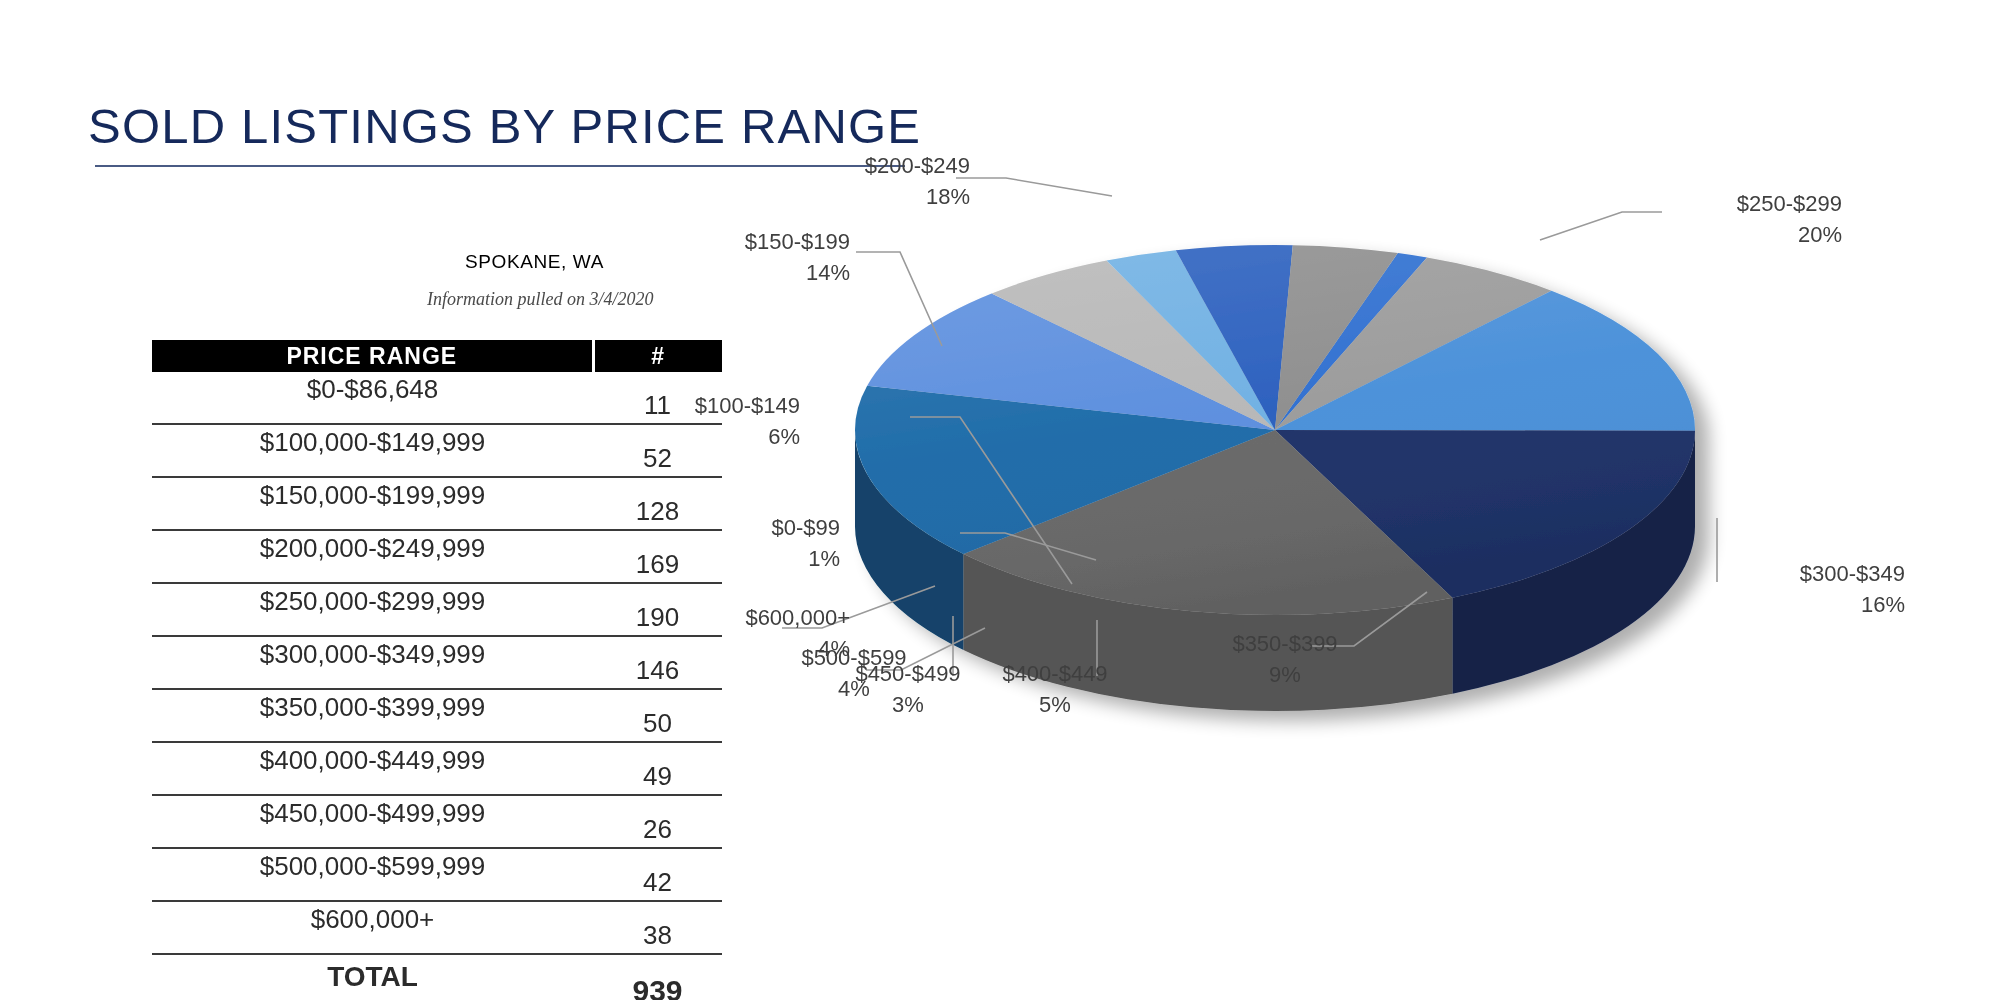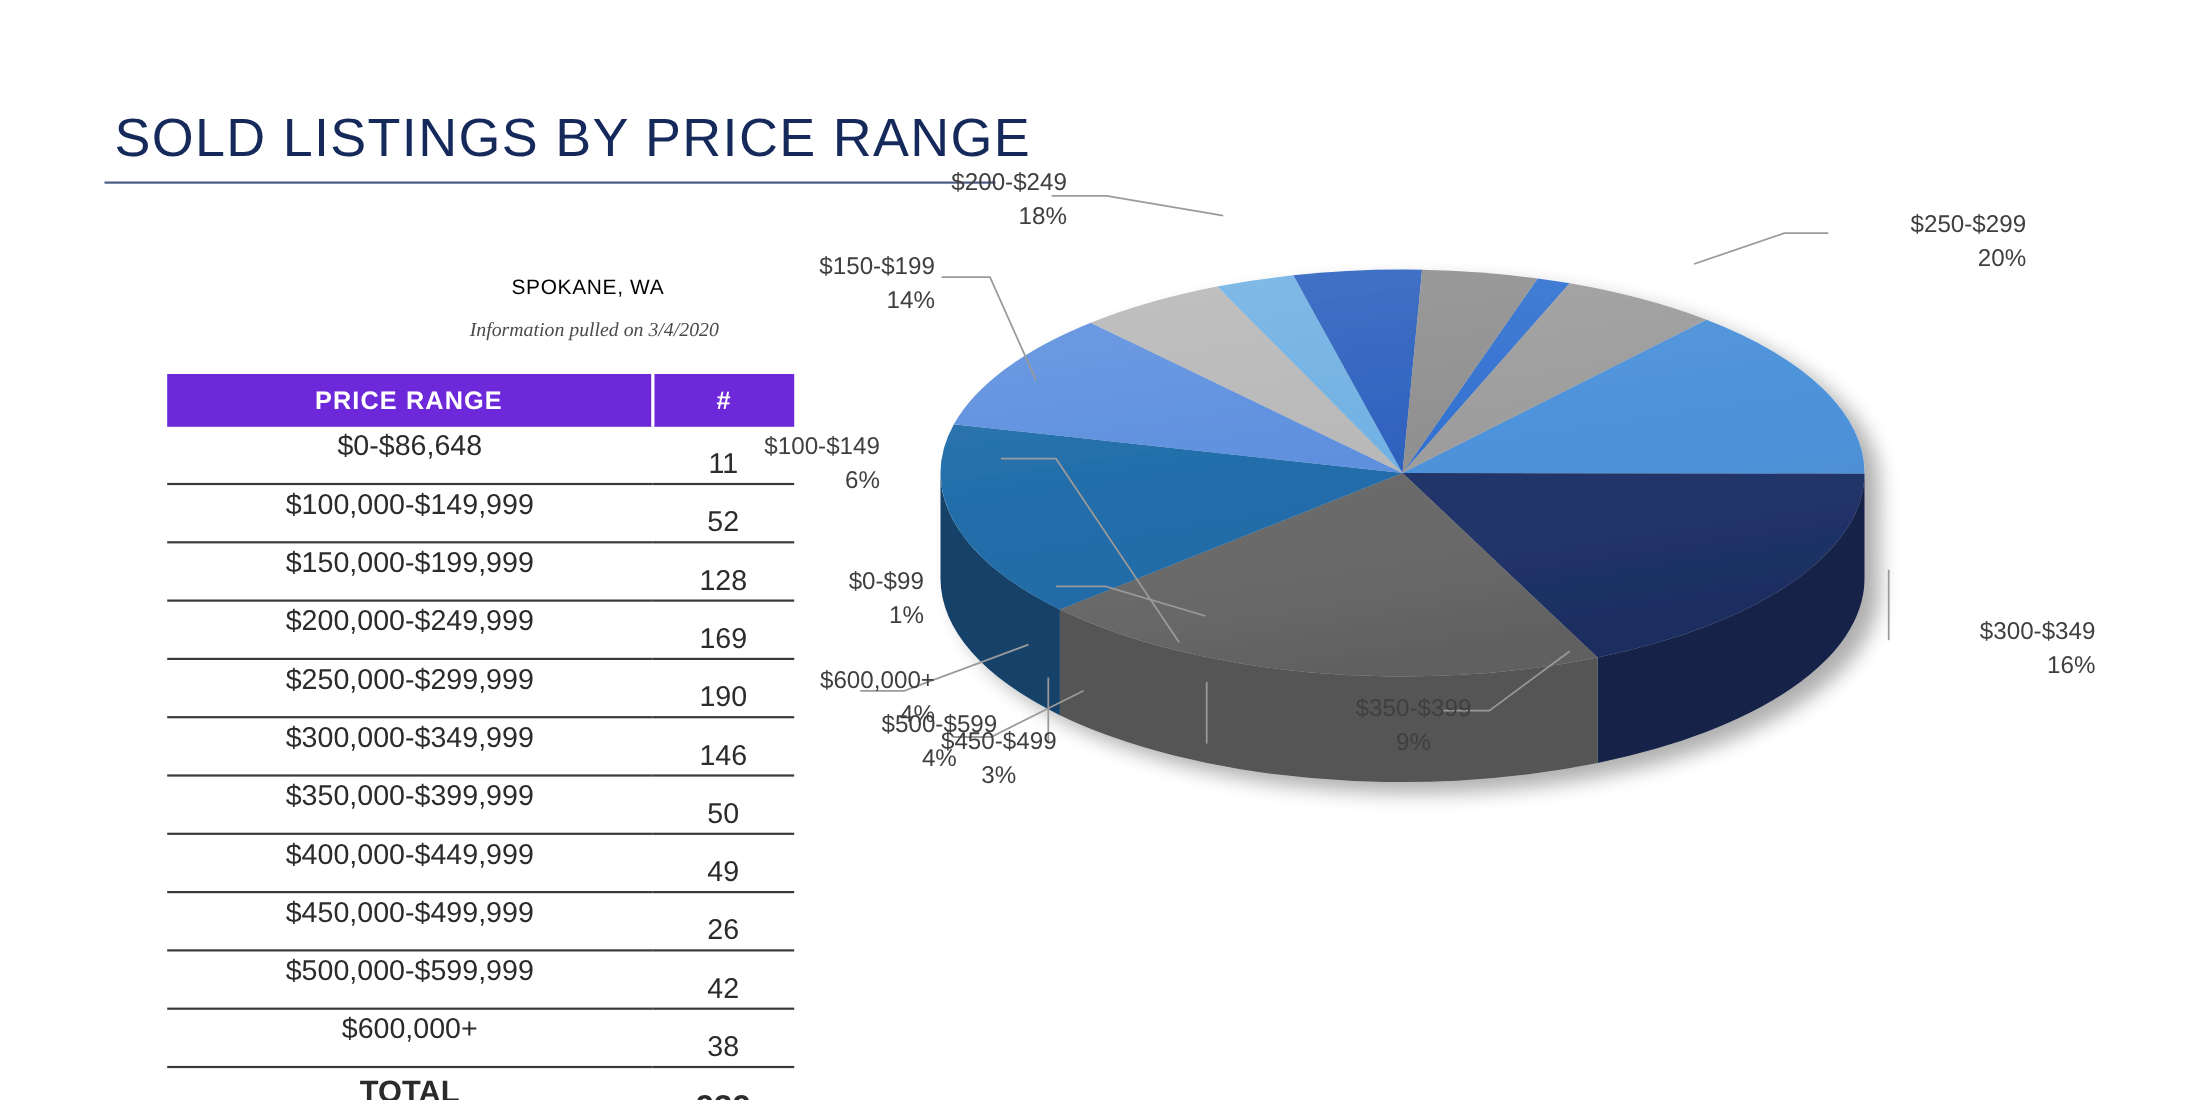--- a/index.html
+++ b/index.html
@@ -12,21 +12,21 @@
     width: 2000px;
     height: 1000px;
     background: #ffffff;
     overflow: hidden;
     font-family: "Liberation Sans", sans-serif;
   }
 
   
   #title {
     position: absolute;
-    left: 104px;
+    left: 88px;
     top: 98px;
     font-size: 49px;
     letter-spacing: 1.2px;
     color: #15295b;
     font-weight: 400;
     white-space: nowrap;
   }
   #title-rule {
     position: absolute;
     left: 95px;
@@ -75,26 +75,26 @@
   }
   table.data {
     border-collapse: collapse;
     width: 570px;
     table-layout: fixed;
   }
   table.data col.c1 { width: 441px; }
   table.data col.c2 { width: 129px; }
 
   table.data thead th {
-    background: #6d28d9;
+    background: #000000;
     color: #ffffff;
     font-size: 23px;
     font-weight: bold;
     letter-spacing: 1px;
-    height: 48px;
+    height: 32px;
     padding: 0;
     text-align: center;
     vertical-align: middle;
     margin-top: 36px;
   }
   table.data thead th.h1 { border-right: 3px solid #ffffff; }
 
   table.data tbody td {
     border-bottom: 2px solid #3a3a3a;
     padding: 0;
@@ -314,20 +314,24 @@
     <div class="lbl ta-c" style="left:-16px; top:512px; width:220px;">
       <span>$500-$599</span>
       <span class="pct">4%</span>
     </div>
 
     <div class="lbl ta-c" style="left:38px; top:528px; width:220px;">
       <span>$450-$499</span>
       <span class="pct">3%</span>
     </div>
 
+    <div class="lbl ta-c" style="left:185px; top:528px; width:220px;">
+      <span>$400-$449</span>
+      <span class="pct">5%</span>
+    </div>
 
     <div class="lbl ta-c" style="left:415px; top:498px; width:220px;">
       <span>$350-$399</span>
       <span class="pct">9%</span>
     </div>
 
     <div class="lbl ta-l" style="left:925px; top:428px; width:220px;">
       <span>$300-$349</span>
       <span class="pct">16%</span>
     </div>

